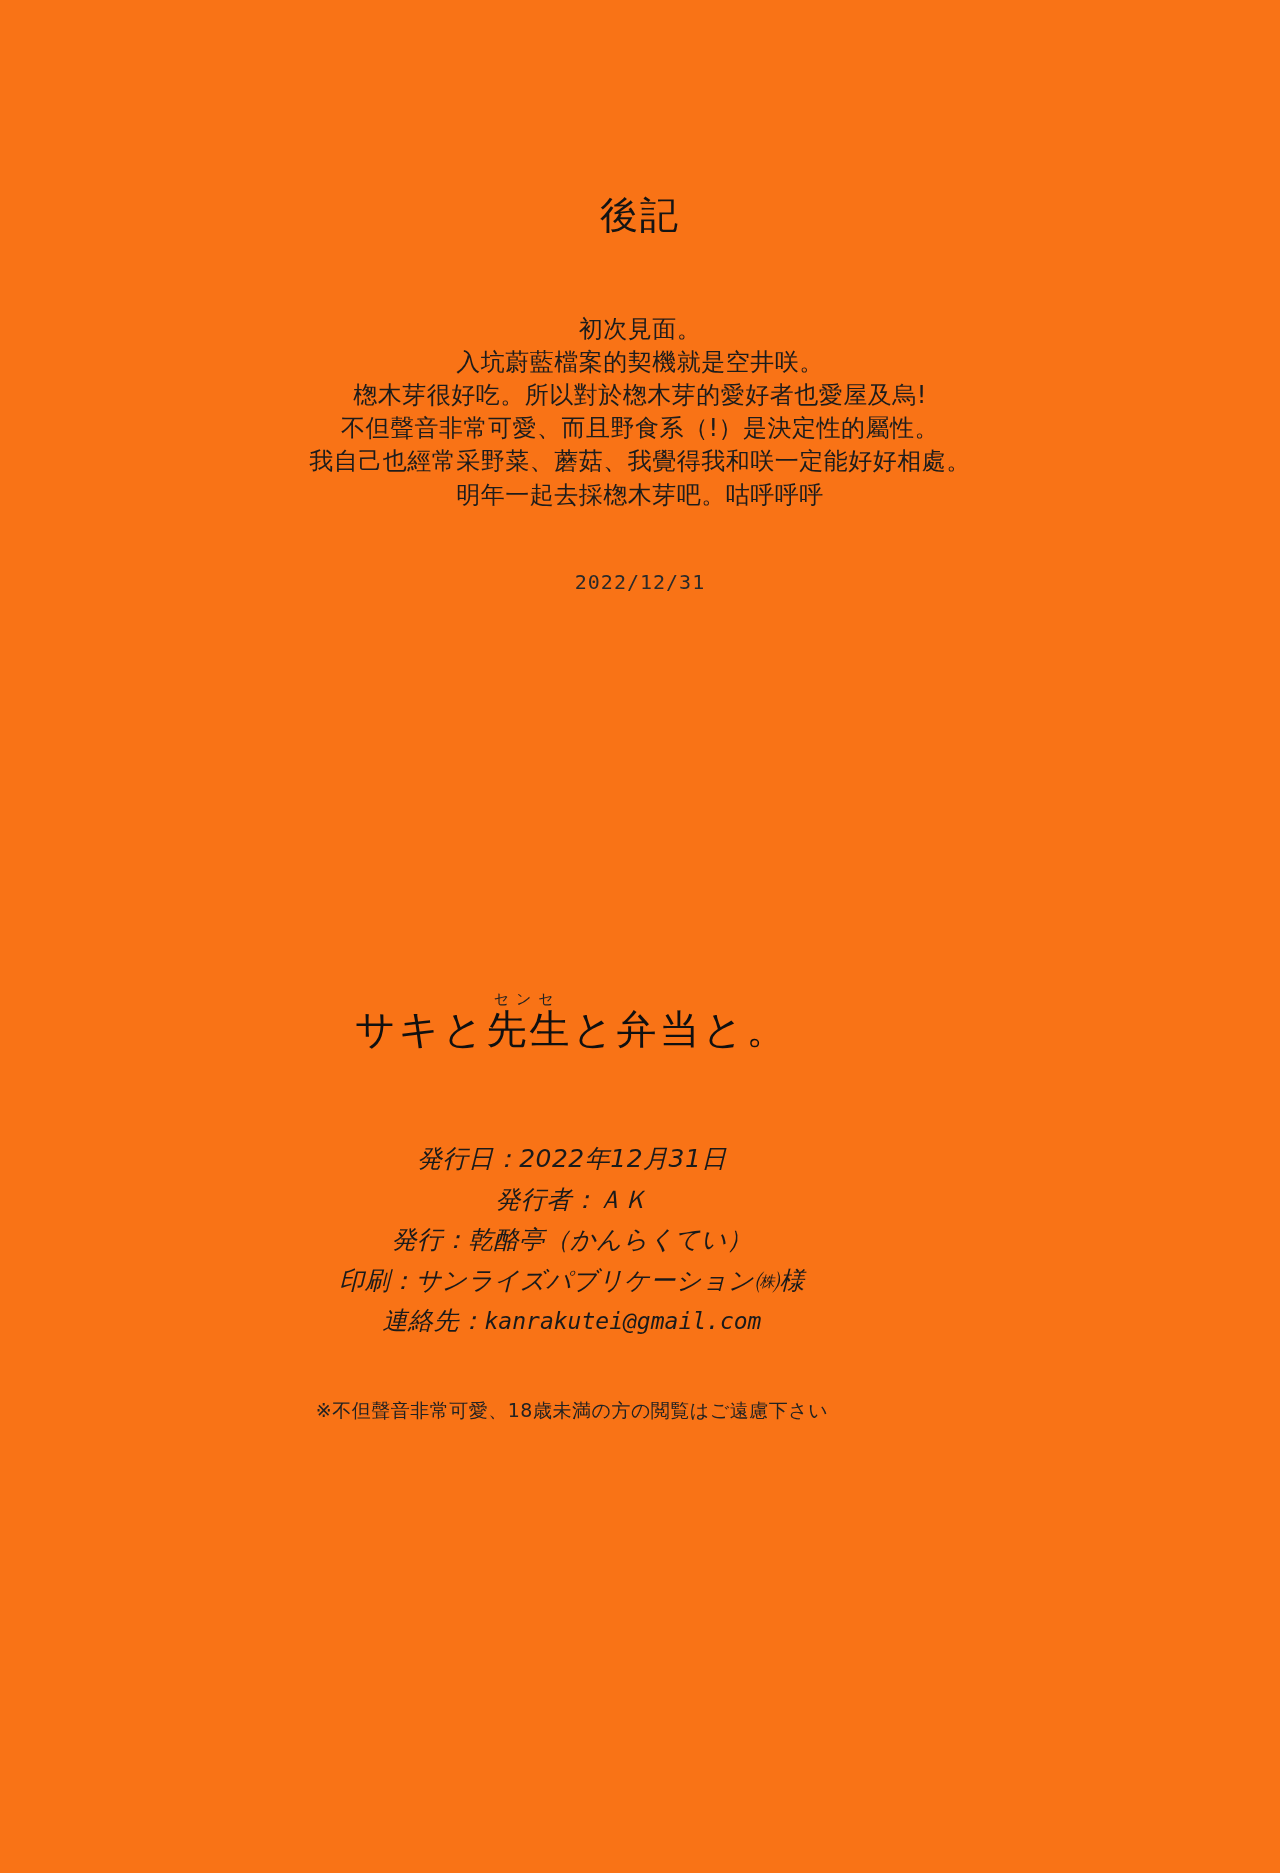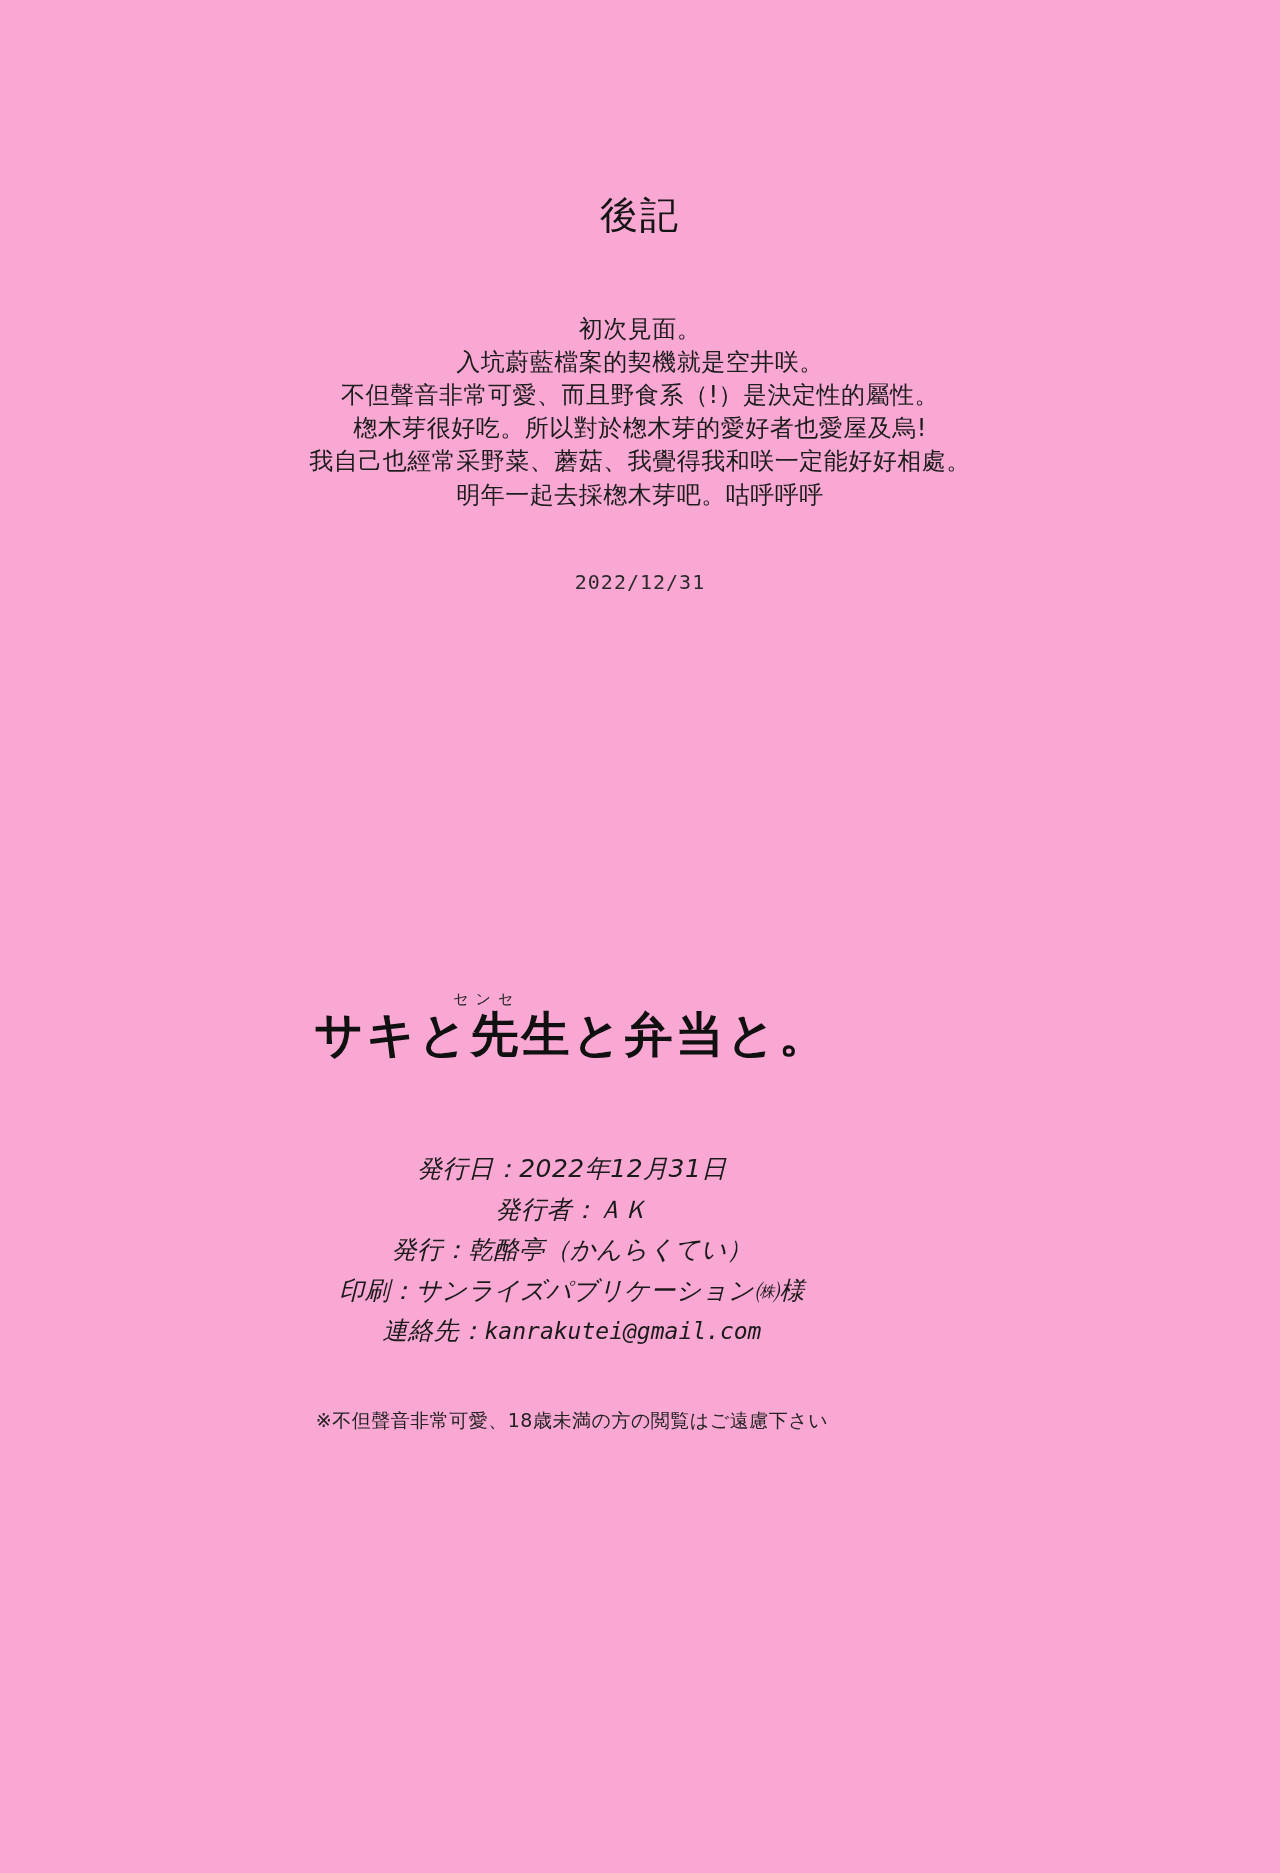--- a/index.html
+++ b/index.html
@@ -11,21 +11,21 @@
     width: 1280px;
     height: 1873px;
     position: relative;
     font-family: "DejaVu Sans", "Liberation Sans", sans-serif;
     color: #1a1a1a;
     overflow: hidden;
   }
   .page {
     position: absolute;
     inset: 0;
-    background: #f9a8d4;
+    background: #f97316;
   }
 
   
   .afterword {
     position: absolute;
     top: 168px;
     left: 0;
     width: 1280px;
     text-align: center;
   }
@@ -61,25 +61,25 @@
     left: 0;
     width: 1144px;
     text-align: center;
   }
   .book-title-wrap {
     position: relative;
     display: inline-block;
     padding-top: 14px;
   }
   .book-title {
-    font-size: 48px;
+    font-size: 40px;
     letter-spacing: 3px;
     color: #101010;
     line-height: 1.25;
-    font-weight: 700;
+    font-weight: 400;
     white-space: pre;
   }
   .ruby {
     position: absolute;
     top: 0px;
     left: 139px;
     font-size: 15px;
     letter-spacing: 7px;
     color: #222;
     white-space: pre;
@@ -113,22 +113,22 @@
 <body>
 
 <div class="page">
 
   <section class="afterword">
     <h1 class="afterword-title">後記</h1>
 
     <div class="afterword-body">
       <div>初次見面。</div>
       <div>入坑蔚藍檔案的契機就是空井咲。</div>
+      <div>楤木芽很好吃。所以對於楤木芽的愛好者也愛屋及烏!</div>
       <div>不但聲音非常可愛、而且野食系（!）是決定性的屬性。</div>
-      <div>楤木芽很好吃。所以對於楤木芽的愛好者也愛屋及烏!</div>
       <div>我自己也經常采野菜、蘑菇、我覺得我和咲一定能好好相處。</div>
       <div>明年一起去採楤木芽吧。咕呼呼呼</div>
     </div>
 
     <div class="afterword-date">2022/12/31</div>
   </section>
 
   <section class="colophon">
     <div class="book-title-wrap">
       <div class="ruby">センセ</div>

